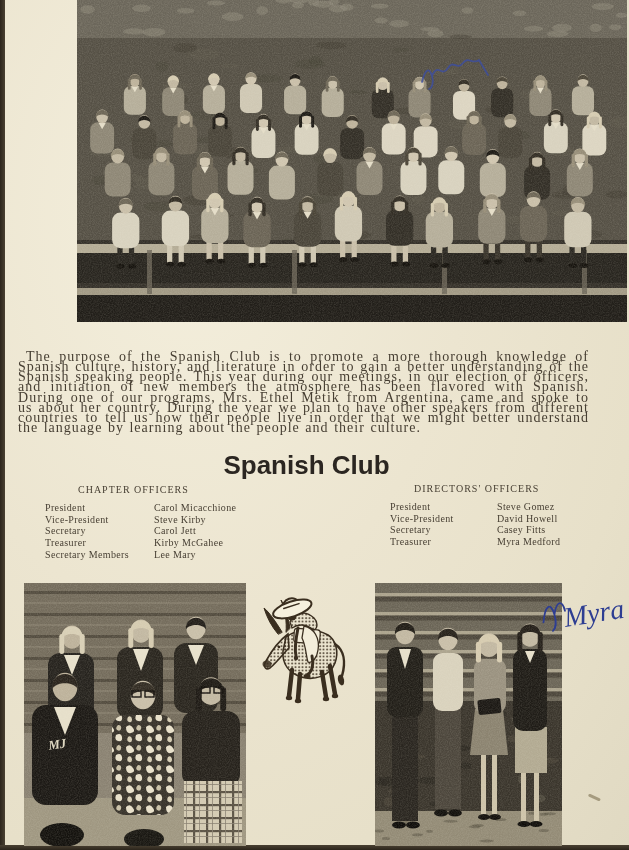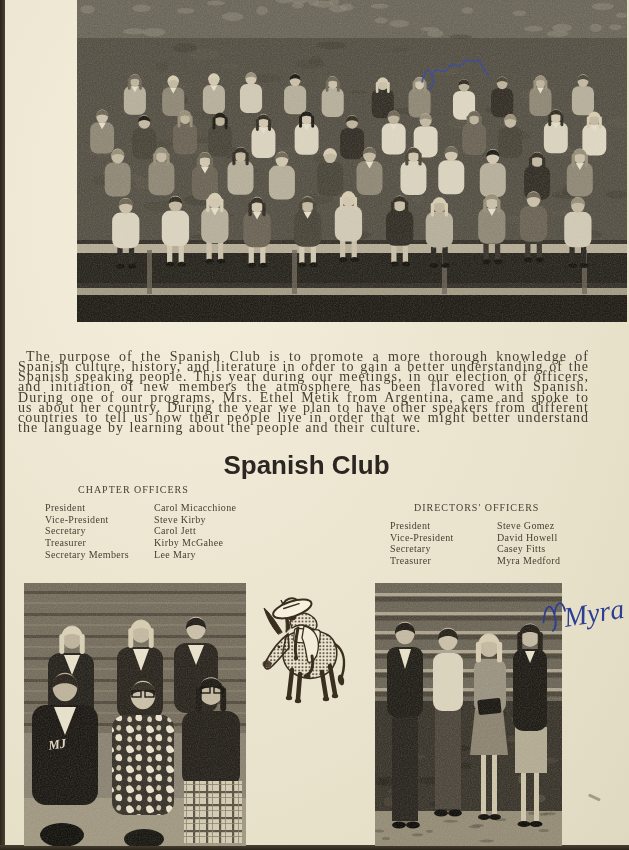--- a/index.html
+++ b/index.html
@@ -18,21 +18,21 @@
   #donkey{left:256px;top:582px;}
   .paragraph{position:absolute;left:18px;top:338px;width:571px;
     font-size:14px;line-height:10.15px;letter-spacing:1.02px;word-spacing:1px;
     color:#463e32;text-align:justify;text-indent:8px;}
   .club-title{position:absolute;left:0;top:433px;width:629px;text-align:center;
     transform:translateX(-8px);
     font-family:"Liberation Sans", sans-serif;font-weight:bold;font-size:26px;
     color:#2b2621;}
   .officers{position:absolute;font-size:10px;line-height:11.8px;color:#473f33;letter-spacing:.35px;}
   #chapter-officers{left:45px;top:484px;width:210px;}
-  #directors-officers{left:390px;top:502px;width:195px;}
+  #directors-officers{left:390px;top:483px;width:195px;}
   .officers .heading{letter-spacing:1px;margin-bottom:6px;}
   #chapter-officers .heading{padding-left:33px;}
   #directors-officers .heading{padding-left:24px;}
   .orow{display:flex;}
   #chapter-officers .role{width:109px;flex:none;}
   #directors-officers .role{width:107px;flex:none;}
   #signature{position:absolute;left:538px;top:588px;z-index:5;}
   #pen-dash{position:absolute;left:588px;top:796px;width:13px;height:2.5px;
     background:#8c8063;opacity:.7;transform:rotate(24deg);border-radius:2px;}
 </style>

